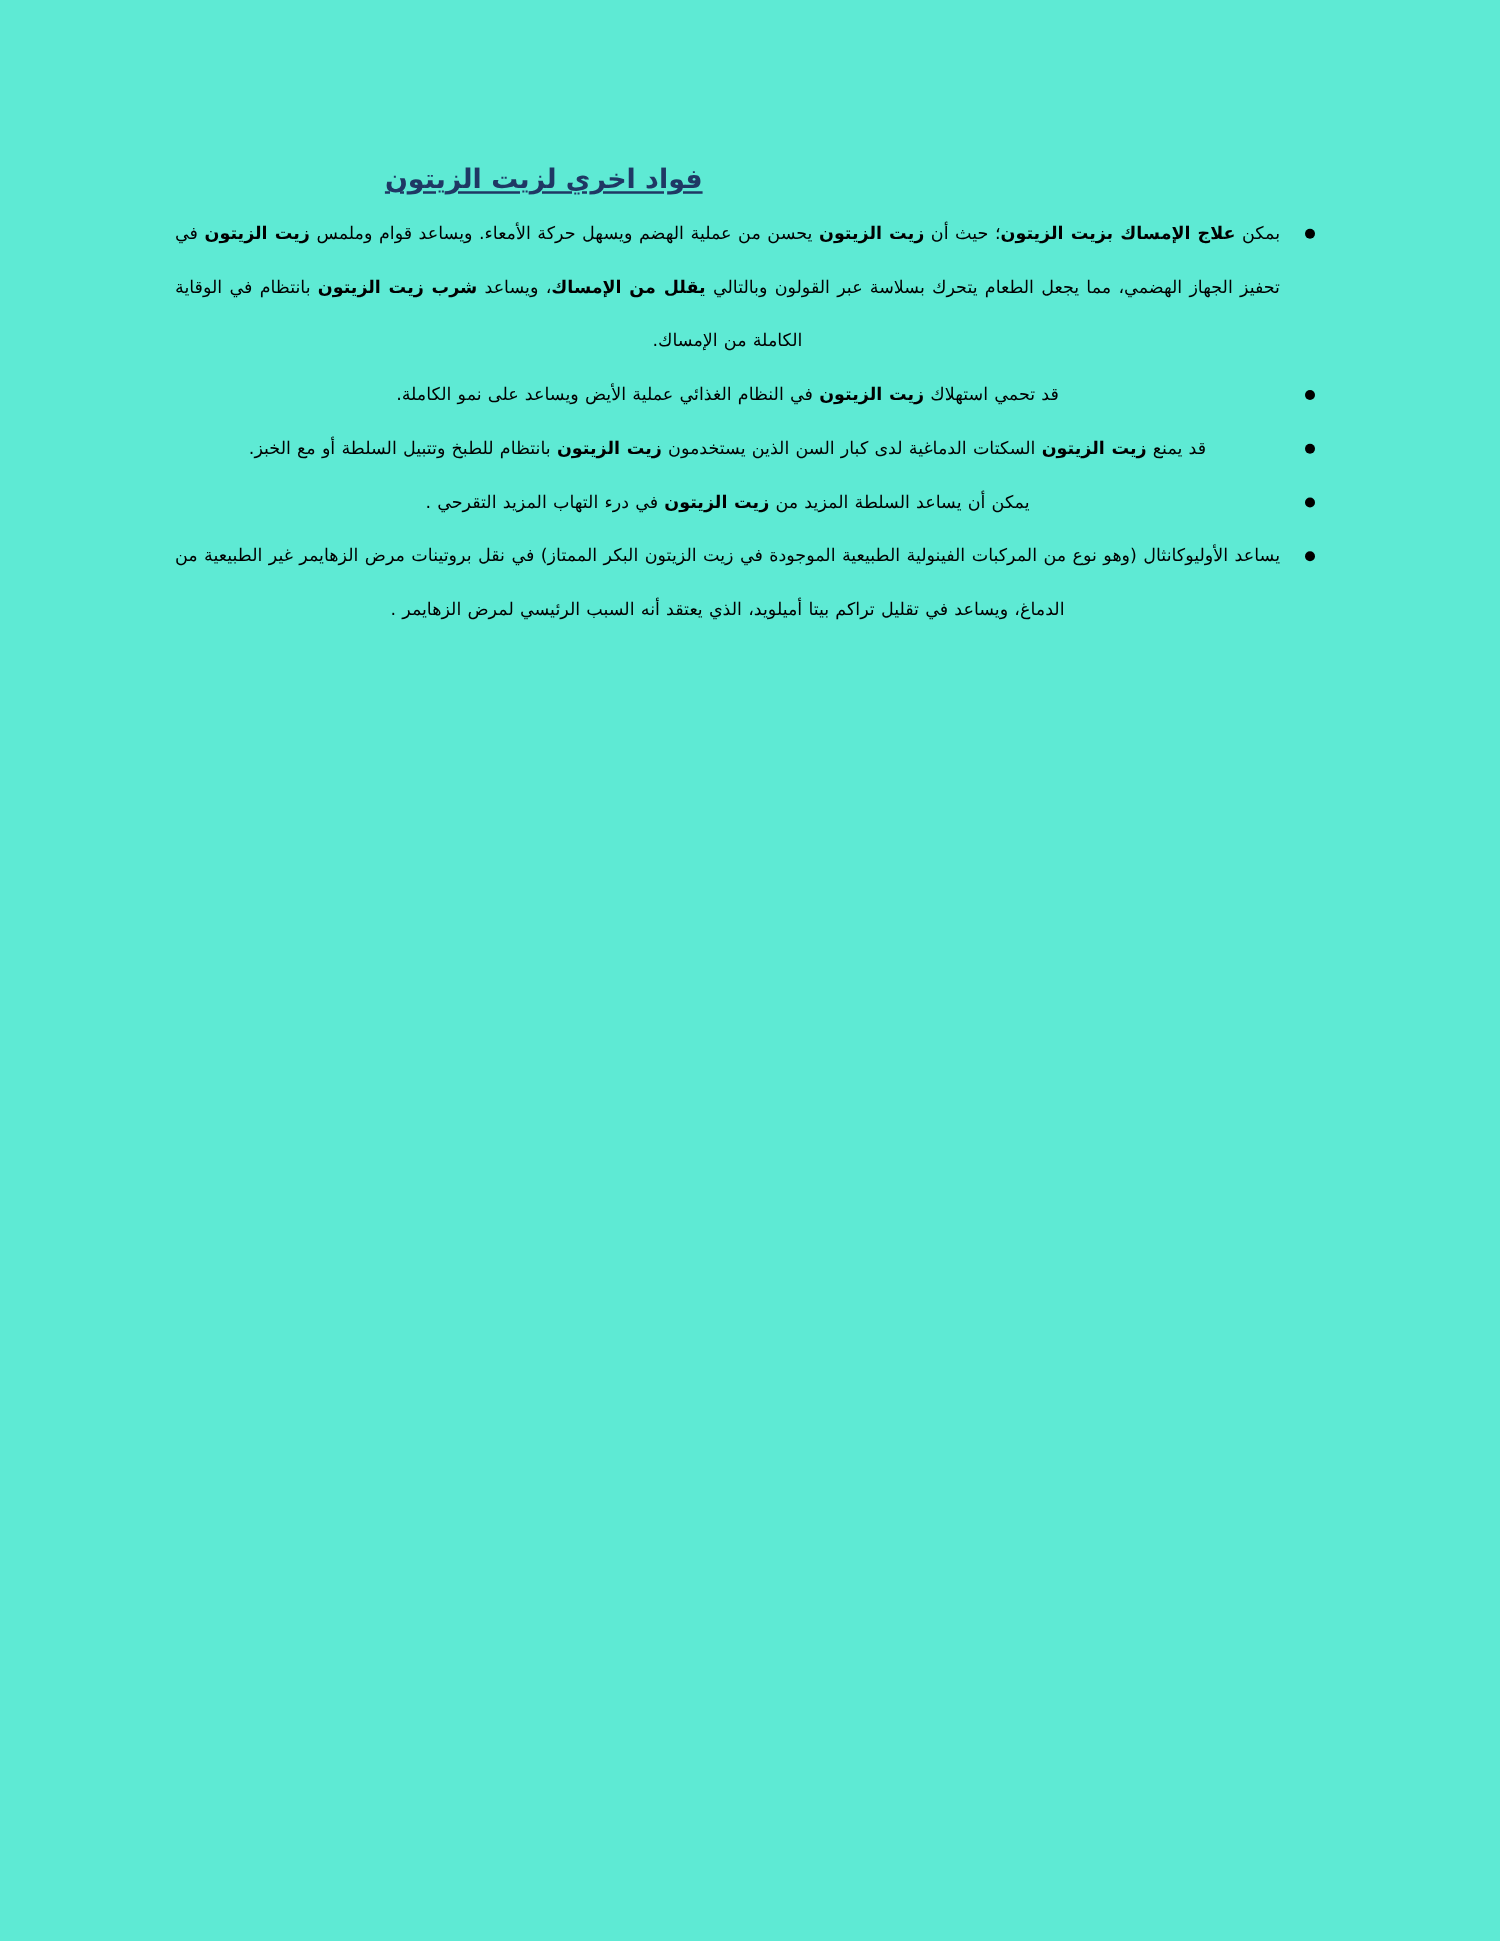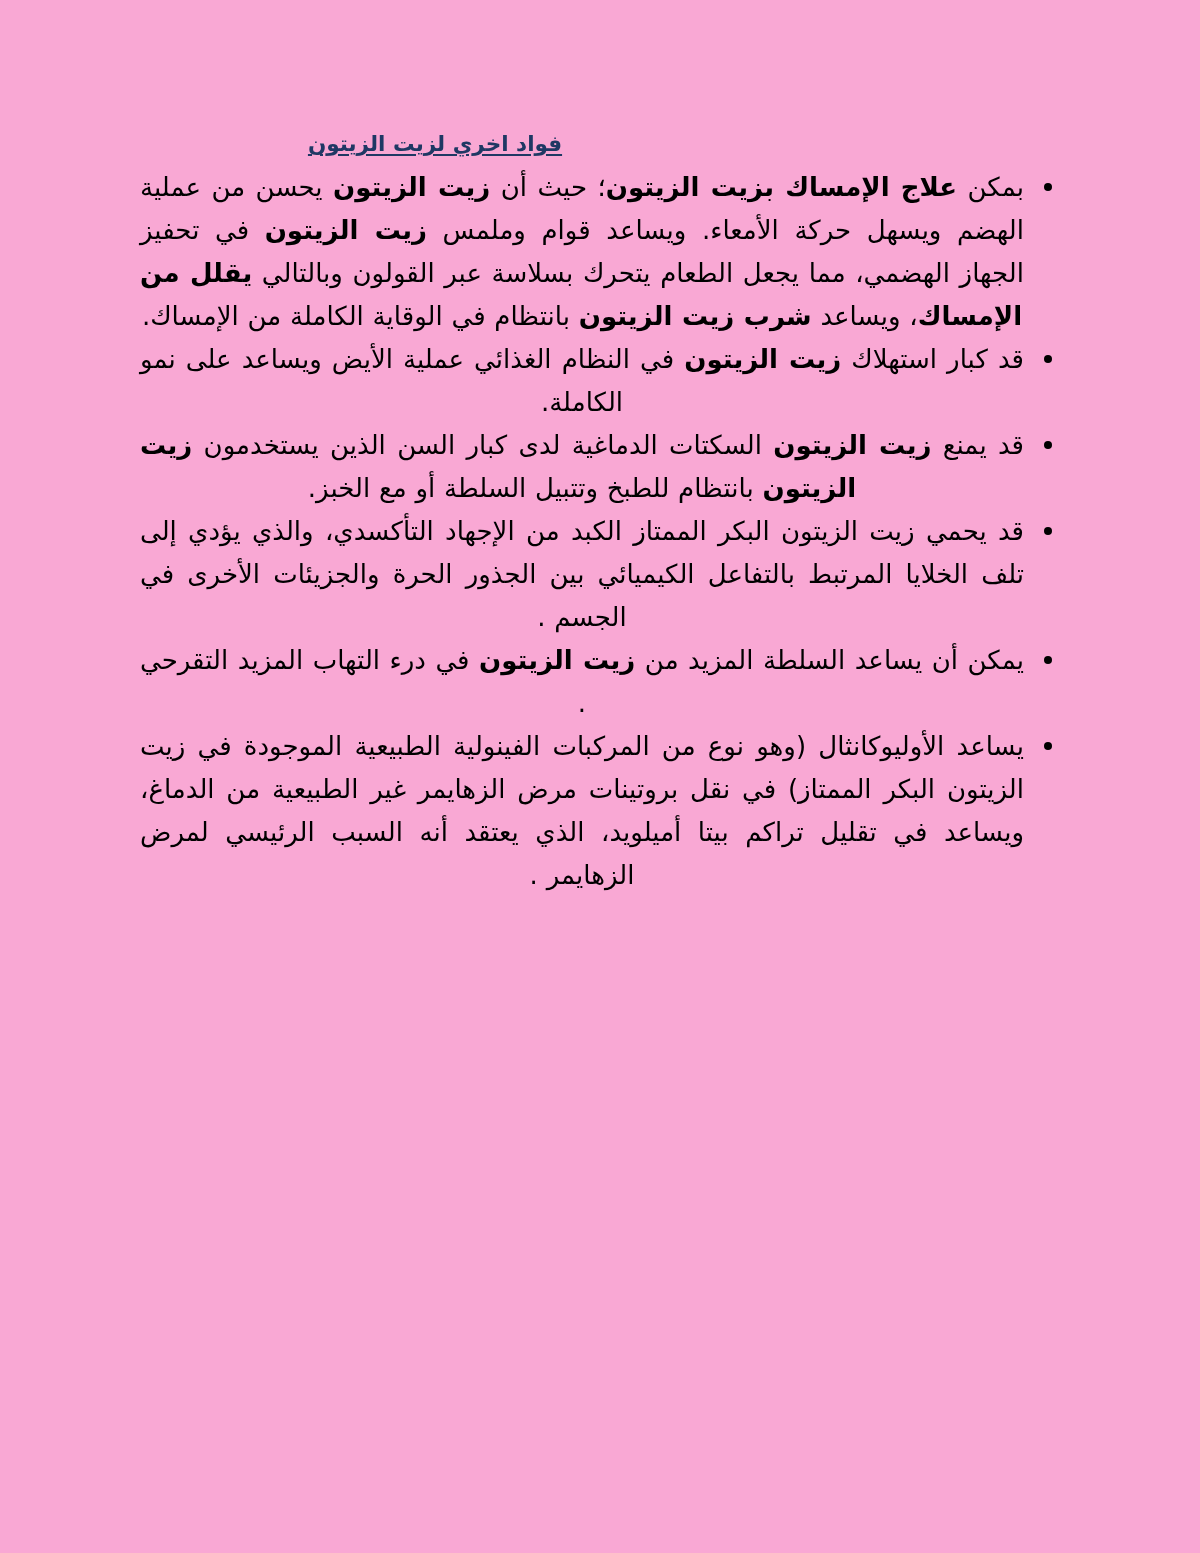--- a/index.html
+++ b/index.html
@@ -12,21 +12,21 @@
     width: 1200px;
     height: 1553px;
     position: relative;
     overflow: hidden;
     font-family: "DejaVu Sans", "Liberation Sans", sans-serif;
   }
 
   .page {
     width: 1200px;
     height: 1553px;
-    background: #f9a8d4;
+    background: #5eead4;
     box-sizing: border-box;
     padding: 0;
     position: relative;
   }
 
   .doc-body {
     position: absolute;
     top: 128px;
     right: 140px;
     left: 140px;
@@ -52,21 +52,21 @@
   ul.bullet-list {
     list-style: none;
     margin: 0;
     padding: 0;
   }
 
   li.bullet-item {
     position: relative;
     margin: 0 0 0 0;
     padding: 0 36px 0 0;
-    font-size: 26px;
+    font-size: 14px;
     line-height: 43px;
     color: #000000;
     text-align: justify;
     text-justify: inter-word;
     text-align-last: center;
     word-spacing: 0.5px;
   }
 
   li.bullet-item::before {
     content: "";
@@ -93,27 +93,24 @@
 <div class="page">
   <div class="doc-body">
 
     <h1 class="doc-title" style="color: rgb(31, 56, 100);">فواد اخري لزيت الزيتون</h1>
 
     <ul class="bullet-list">
         <li class="bullet-item">
           <span class="para-text"><span>بمكن </span><span class="b">علاج الإمساك بزيت الزيتون</span><span>؛ حيث أن </span><span class="b">زيت الزيتون</span><span> يحسن من عملية الهضم ويسهل حركة الأمعاء. ويساعد قوام وملمس </span><span class="b">زيت الزيتون</span><span> في تحفيز الجهاز الهضمي، مما يجعل الطعام يتحرك بسلاسة عبر القولون وبالتالي </span><span class="b">يقلل من الإمساك</span><span>، ويساعد </span><span class="b">شرب زيت الزيتون</span><span> بانتظام في الوقاية الكاملة من الإمساك.</span></span>
         </li>
         <li class="bullet-item">
-          <span class="para-text"><span>قد كبار استهلاك </span><span class="b">زيت الزيتون</span><span> في النظام الغذائي عملية الأيض ويساعد على نمو الكاملة.</span></span>
+          <span class="para-text"><span>قد تحمي استهلاك </span><span class="b">زيت الزيتون</span><span> في النظام الغذائي عملية الأيض ويساعد على نمو الكاملة.</span></span>
         </li>
         <li class="bullet-item">
           <span class="para-text"><span>قد يمنع </span><span class="b">زيت الزيتون</span><span> السكتات الدماغية لدى كبار السن الذين يستخدمون </span><span class="b">زيت الزيتون</span><span> بانتظام للطبخ وتتبيل السلطة أو مع الخبز.</span></span>
-        </li>
-        <li class="bullet-item">
-          <span class="para-text"><span>قد يحمي زيت الزيتون البكر الممتاز  الكبد من الإجهاد التأكسدي، والذي يؤدي إلى تلف الخلايا المرتبط بالتفاعل الكيميائي بين الجذور الحرة والجزيئات الأخرى في الجسم .</span></span>
         </li>
         <li class="bullet-item">
           <span class="para-text"><span>يمكن أن يساعد السلطة المزيد من </span><span class="b">زيت الزيتون</span><span> في درء التهاب المزيد التقرحي .</span></span>
         </li>
         <li class="bullet-item">
           <span class="para-text"><span>يساعد الأوليوكانثال (وهو نوع من المركبات الفينولية الطبيعية الموجودة في زيت الزيتون البكر الممتاز) في نقل بروتينات مرض الزهايمر غير الطبيعية من الدماغ، ويساعد في تقليل تراكم بيتا أميلويد، الذي يعتقد أنه السبب الرئيسي لمرض الزهايمر .</span></span>
         </li>
       </ul>
 
   </div>

